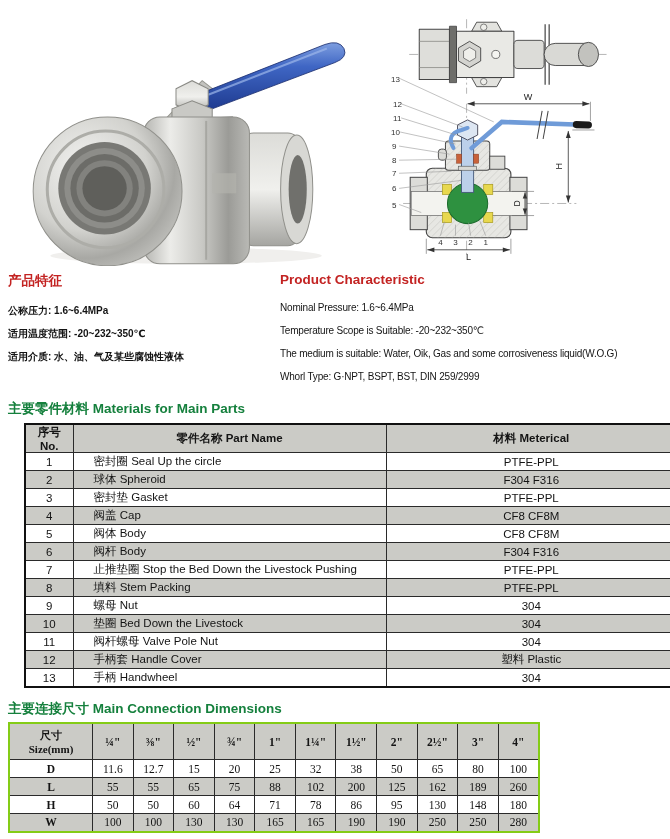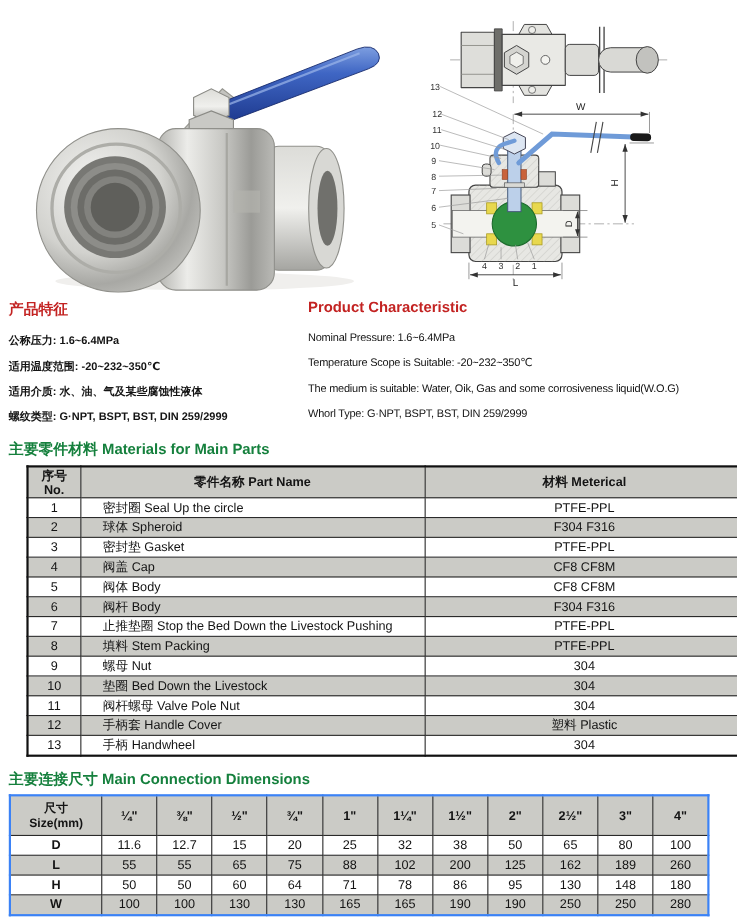--- a/index.html
+++ b/index.html
@@ -32,21 +32,21 @@
   .materials th, .materials td { font-size:11.5px; height:17px; padding:0 3px; }
   .materials thead th { background:#cbcbc6; font-weight:bold; text-align:center; }
   .materials col.c-no   { width:48px; }
   .materials col.c-name { width:313px; }
   .materials tbody td:nth-child(1) { text-align:center; }
   .materials tbody td:nth-child(2) { text-align:left; padding-left:20px; }
   .materials tbody td:nth-child(3) { text-align:center; }
   .materials tbody tr:nth-child(even) td { background:#cbcbc6; }
   .materials { border:2px solid #111; }
 
-  .dims { position:absolute; left:8px; top:722px; width:637px; border:2px solid #3b82f6; }
+  .dims { position:absolute; left:8px; top:722px; width:532px; border:2px solid #84cc16;font-family:Liberation Serif, serif; }
   .dims th, .dims td { font-size:11.5px; text-align:center; padding:0 2px; }
   .dims thead th { background:#cbcbc6; height:35px; font-weight:bold; }
   .dims thead th.corner { width:78px; font-size:11px; line-height:14px; }
   .dims tbody tr { height:18px; }
   .dims tbody tr:nth-child(even) th, .dims tbody tr:nth-child(even) td { background:#cbcbc6; }
   .dims tbody th { font-weight:bold; background:#fff; }
 
   svg text { font-family:"Liberation Sans","DejaVu Sans",sans-serif; }
 </style>
 </head>
@@ -245,21 +245,20 @@
       </g>
     </svg>
   </div>
 
   <div class="features">
     <div class="features-cn">
       <h2 class="red-title">产品特征</h2>
       <div class="feat-line">公称压力: 1.6~6.4MPa</div>
       <div class="feat-line">适用温度范围: -20~232~350℃</div>
       <div class="feat-line">适用介质: 水、油、气及某些腐蚀性液体</div>
-      <div class="feat-line">螺纹类型: G·NPT, BSPT, BST, DIN 259/2999</div>
     </div>
     <div class="features-en">
       <h2 class="red-title">Product Characteristic</h2>
       <div class="feat-line">Nominal Pressure: 1.6~6.4MPa</div>
       <div class="feat-line">Temperature Scope is Suitable: -20~232~350℃</div>
       <div class="feat-line">The medium is suitable: Water, Oik, Gas and some corrosiveness liquid(W.O.G)</div>
       <div class="feat-line">Whorl Type: G·NPT, BSPT, BST, DIN 259/2999</div>
     </div>
   </div>
 

